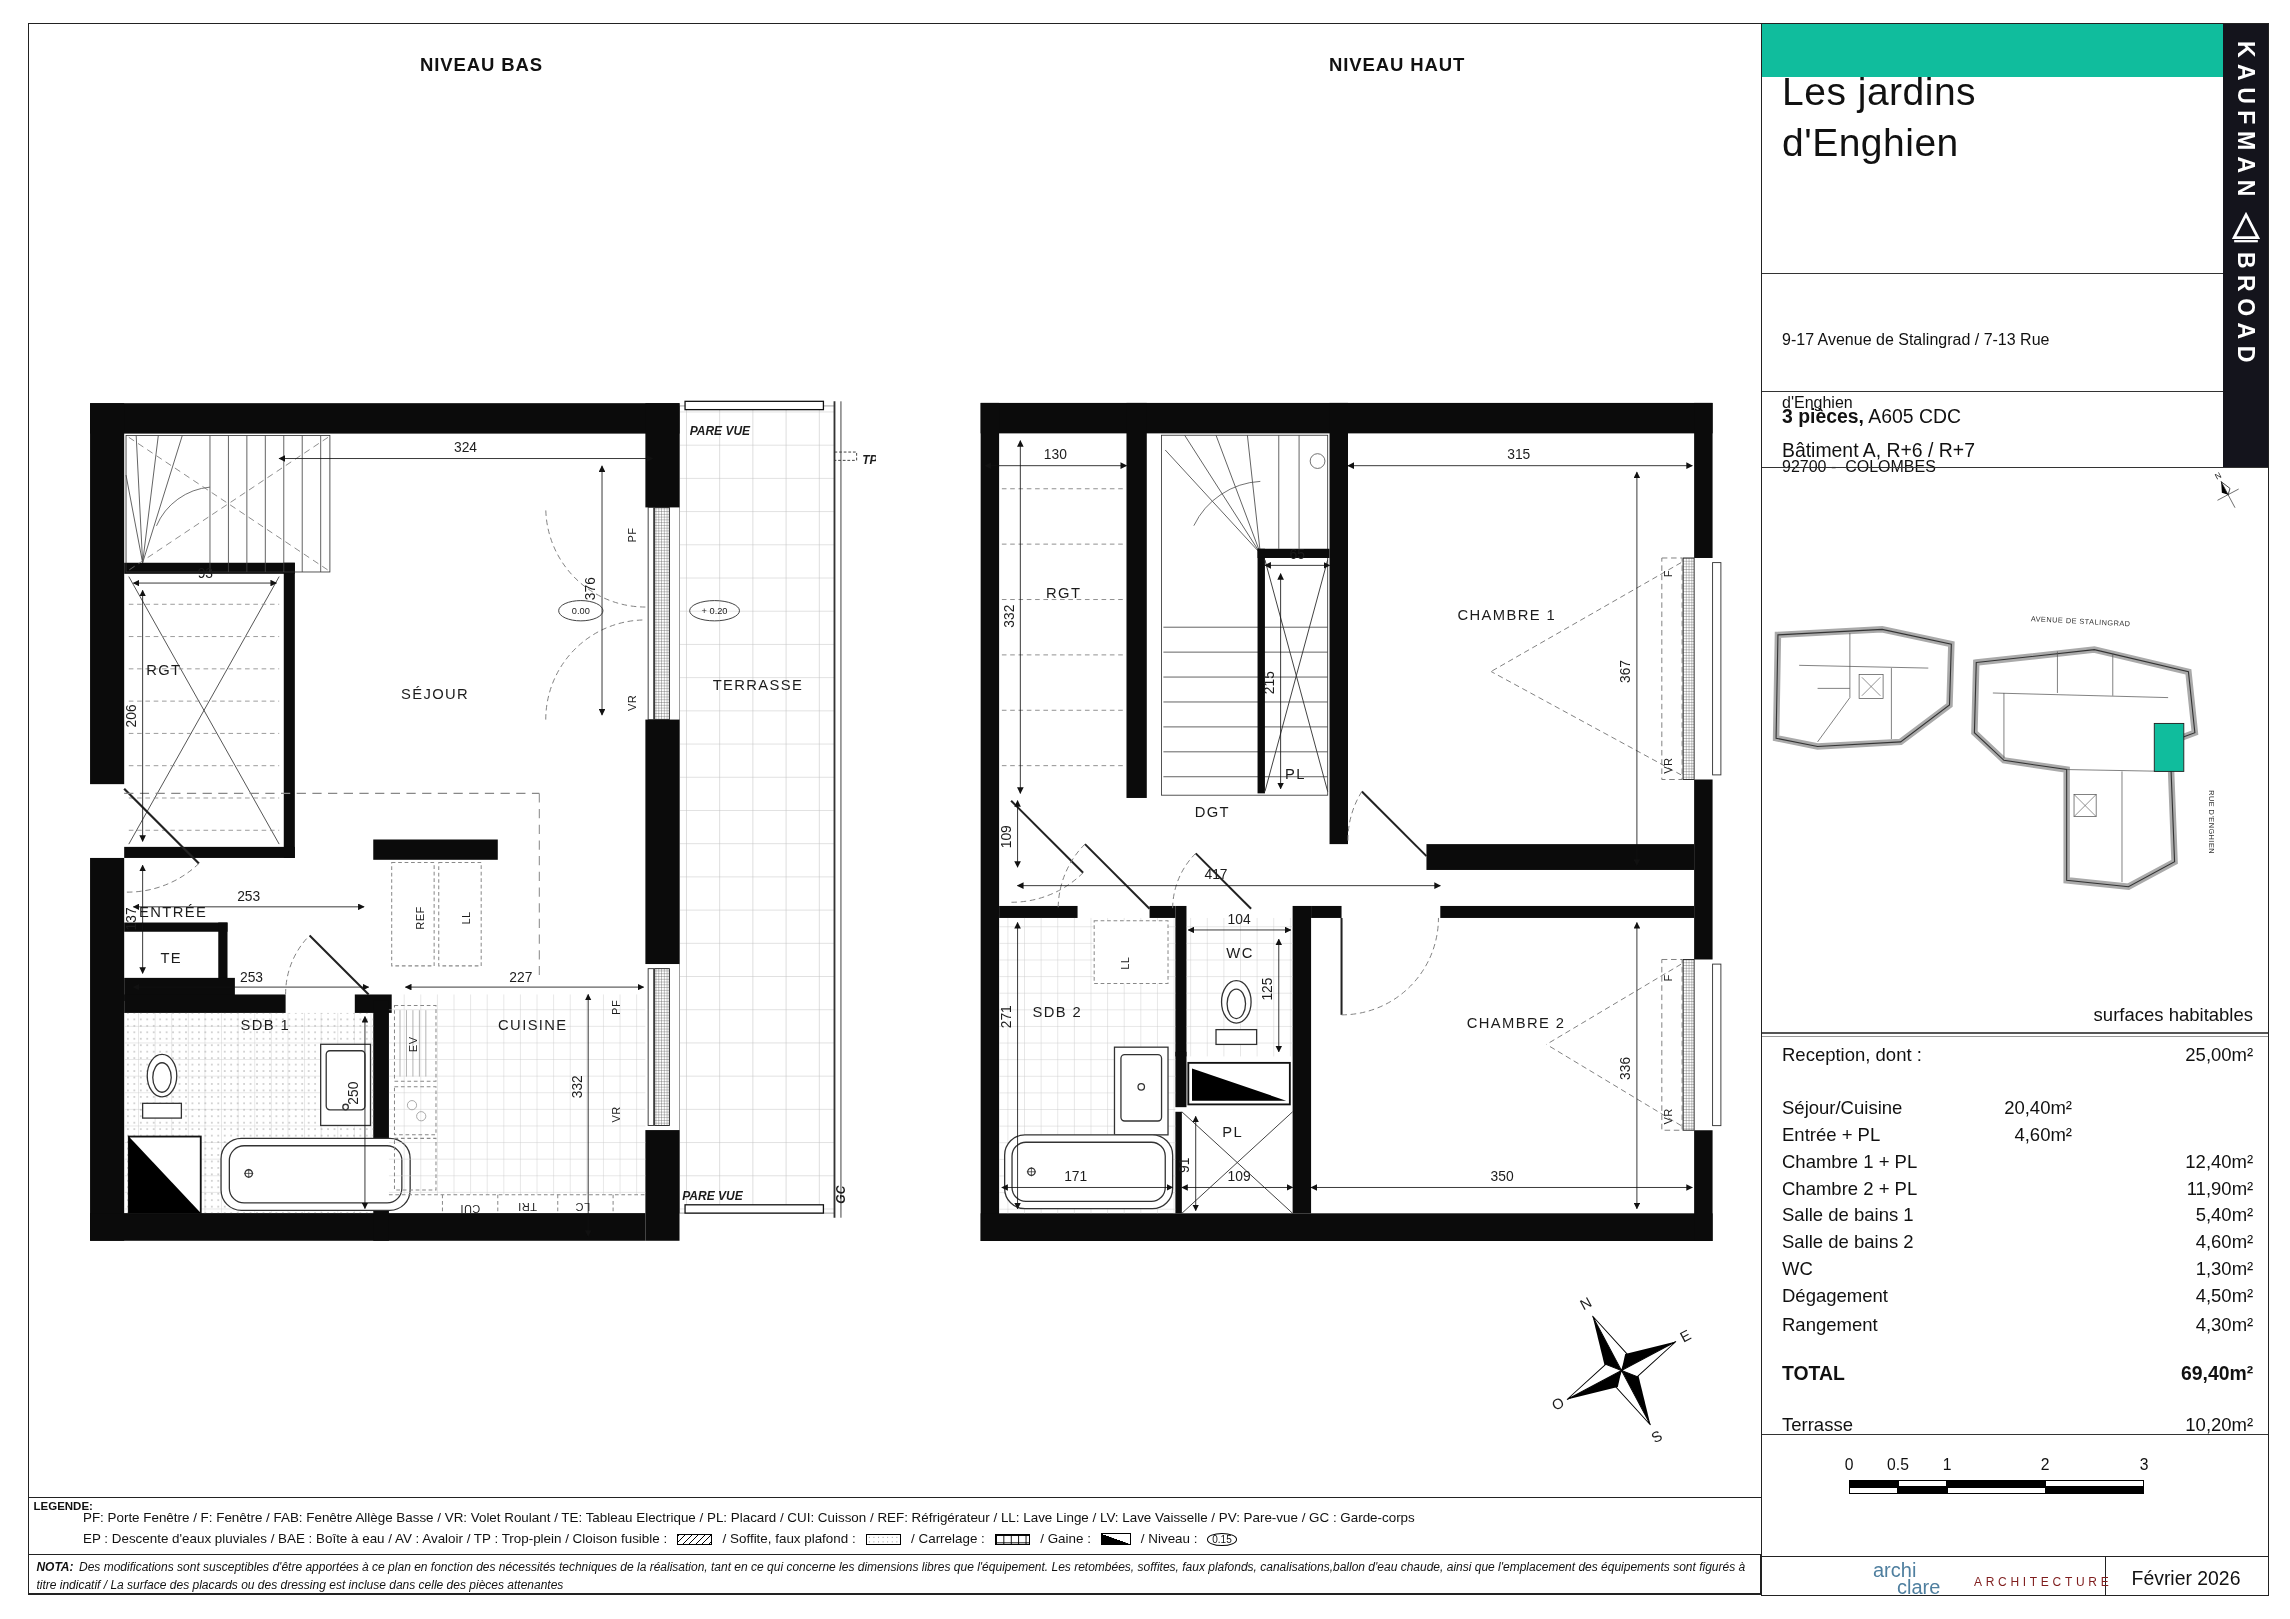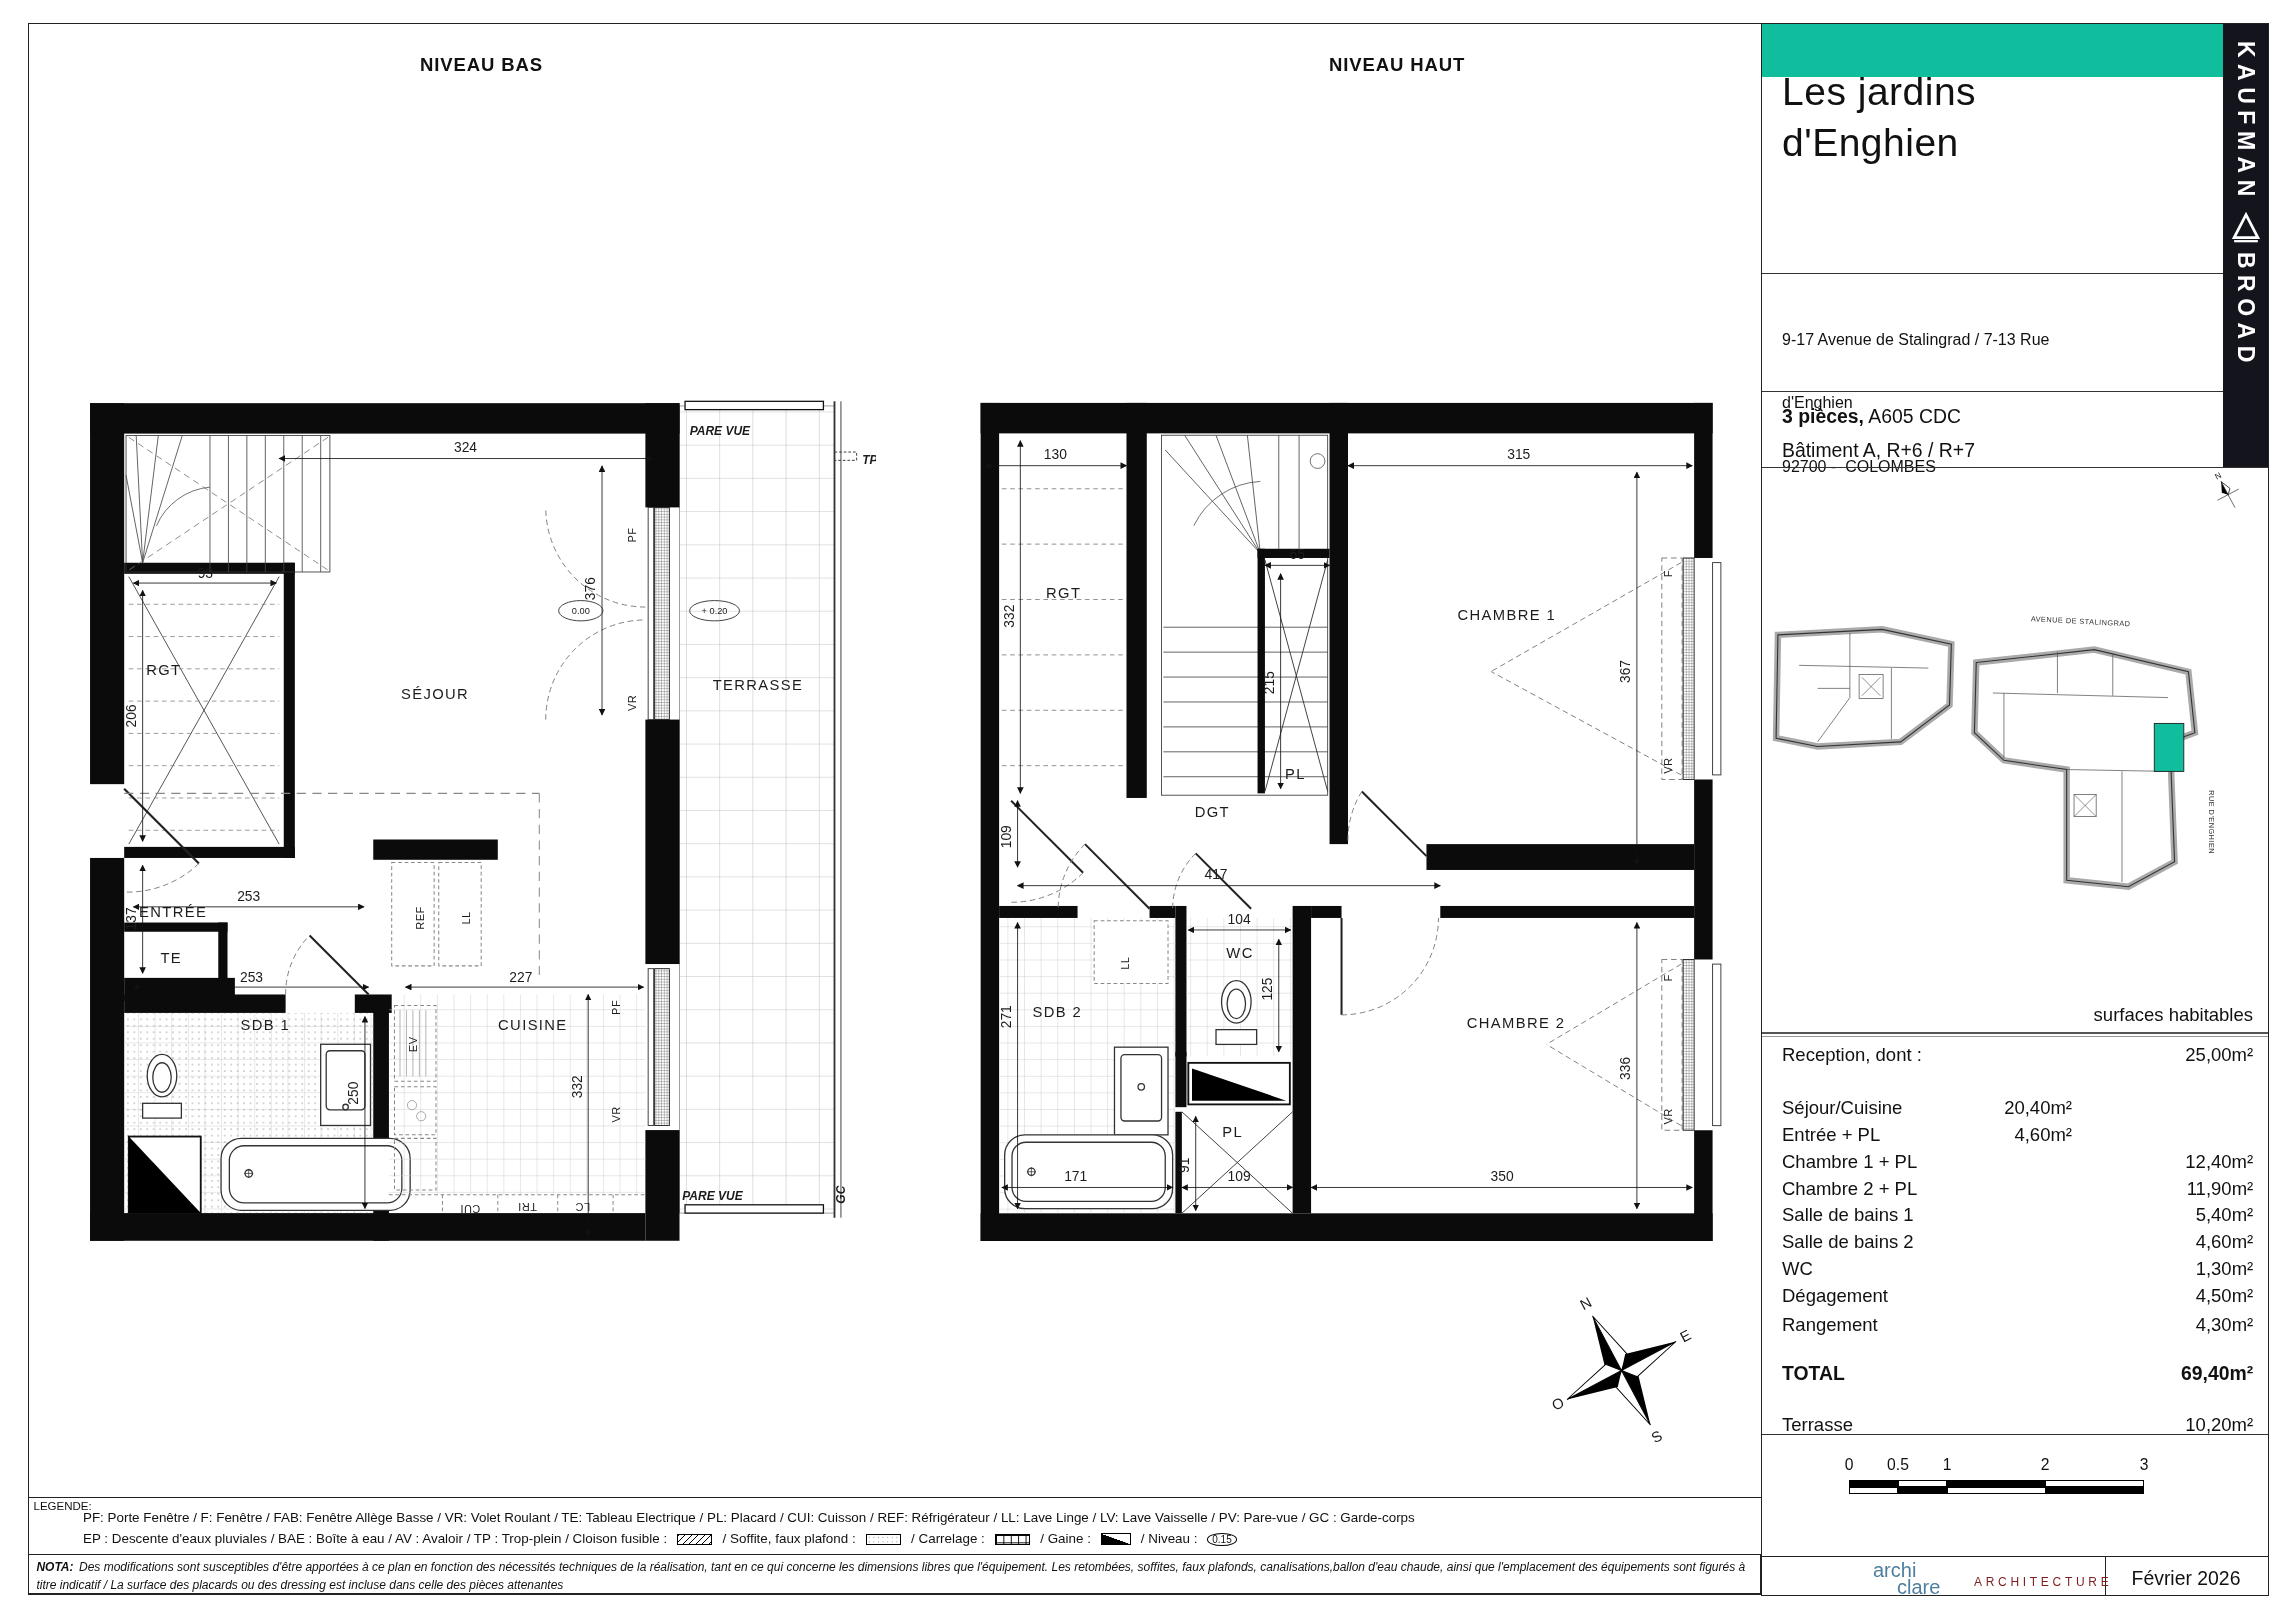--- a/index.html
+++ b/index.html
@@ -37,21 +37,21 @@
   
   #panel-footer{left:0;top:1532px;width:506px;height:39px;border-top:1.4px solid #222;}
   #footer-divider{left:343px;top:1532px;width:1.4px;height:39px;background:#222;}
   .logo-blue{color:#4f7f9f;}
   #logo{left:111px;top:1538px;font-size:20px;line-height:0.85;}
   #logo .l2{margin-left:24px;}
   #logo-arch{left:212px;top:1551px;font-size:12px;letter-spacing:3.7px;color:#7f1d1d;}
   #panel-date{left:343px;top:1543px;width:162px;text-align:center;font-size:19.4px;}
   
   #legend-box{left:28px;top:1497px;width:1733px;height:57px;border-top:1.4px solid #222;font-size:13.4px;color:#111;}
-  #legend-title{left:5.5px;top:1.8px;font-size:11.5px;font-weight:normal;text-align:right;}
+  #legend-title{left:5.5px;top:1.8px;font-size:11.5px;font-weight:bold;text-align:right;}
   .leg-line{left:55px;white-space:nowrap;}
   .sw{display:inline-block;width:35px;height:11px;border:0.9px solid #000;vertical-align:middle;margin:0 6.5px;box-sizing:border-box;background:#fff;}
   .sw-hatch{background:repeating-linear-gradient(135deg,#000 0 0.9px,#fff 0.9px 4.6px);}
   .sw-dots{background-image:radial-gradient(#888 0.9px,transparent 0.9px);background-size:4.6px 4.6px;}
   .sw-grid{background-image:linear-gradient(#000 0.9px,transparent 0.9px),linear-gradient(90deg,#000 0.9px,transparent 0.9px);background-size:7.4px 7.4px;}
   .sw-gaine{background:linear-gradient(to top right,#000 49%,#fff 50%);width:29.5px;height:12px;}
   .niveau-chip{display:inline-block;border:1.2px solid #000;border-radius:50%;padding:0 4.6px;font-size:10px;margin-left:5.5px;text-align:right;}
   #nota-box{left:28px;top:1554px;width:1733px;height:40px;border:1.4px solid #222;box-sizing:border-box;font-size:12px;line-height:1.55;padding:2.8px 7.4px;font-style:italic;}
   #nota-box b{margin-right:5.5px;}
 </style>

